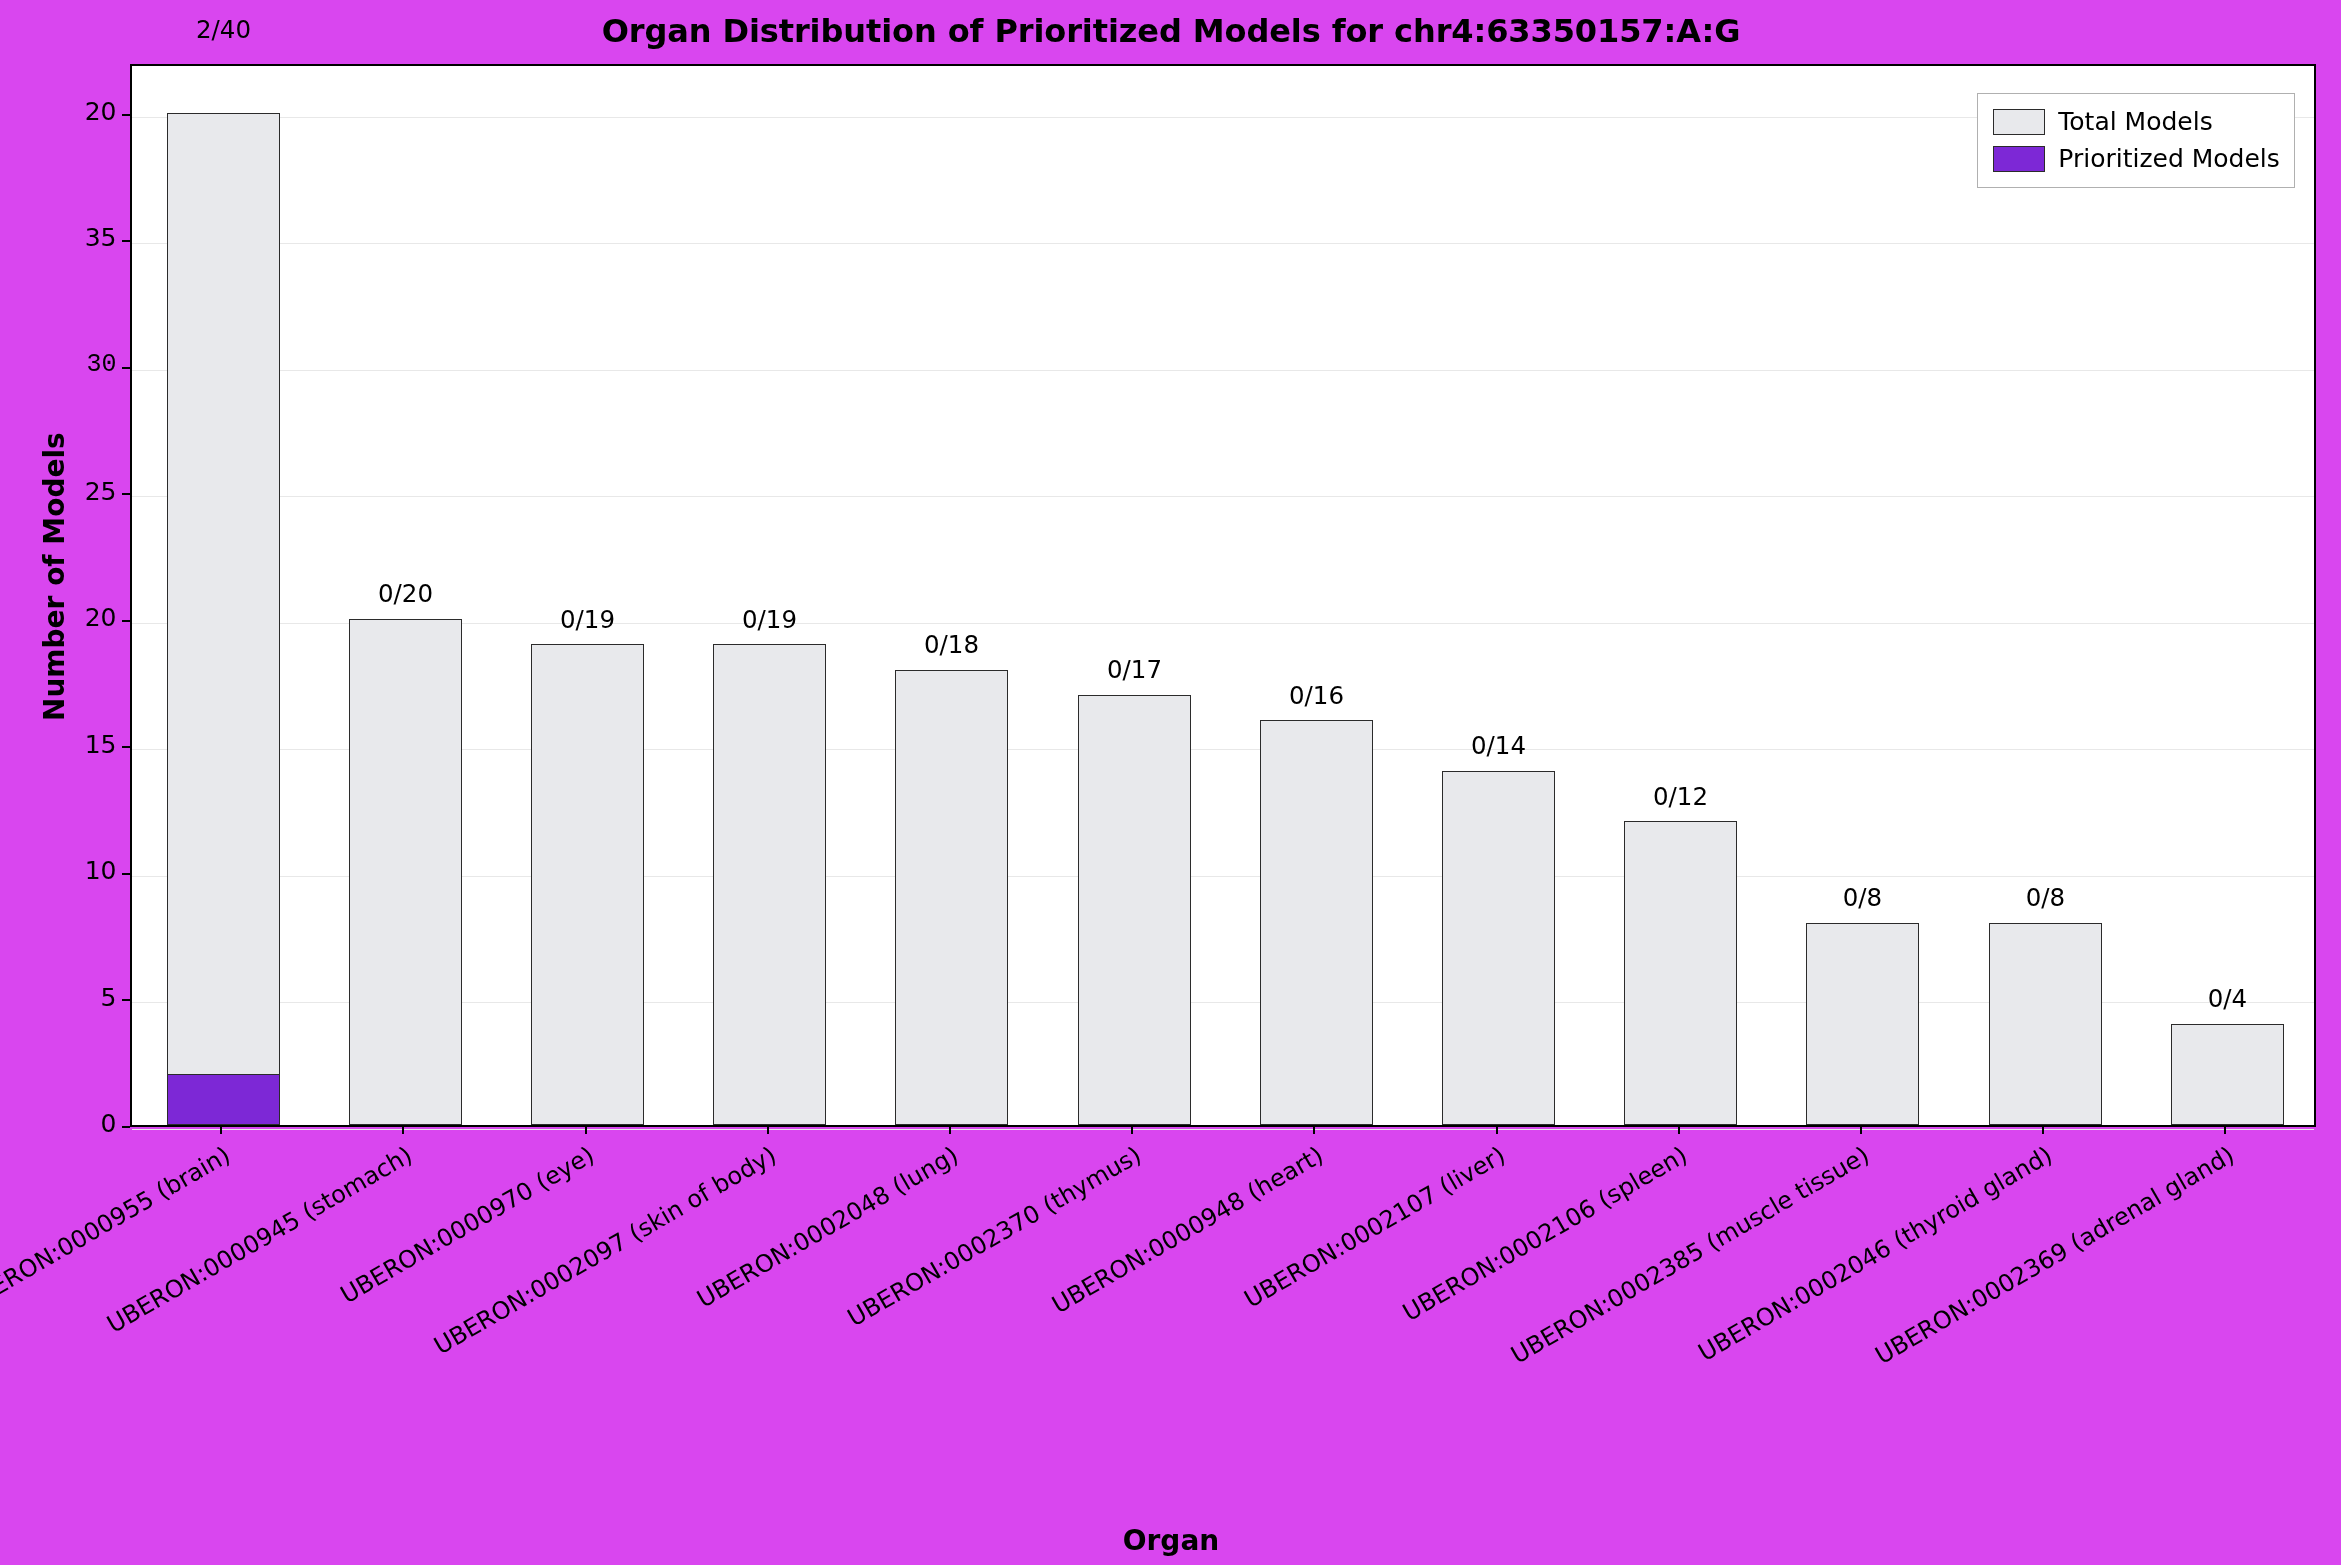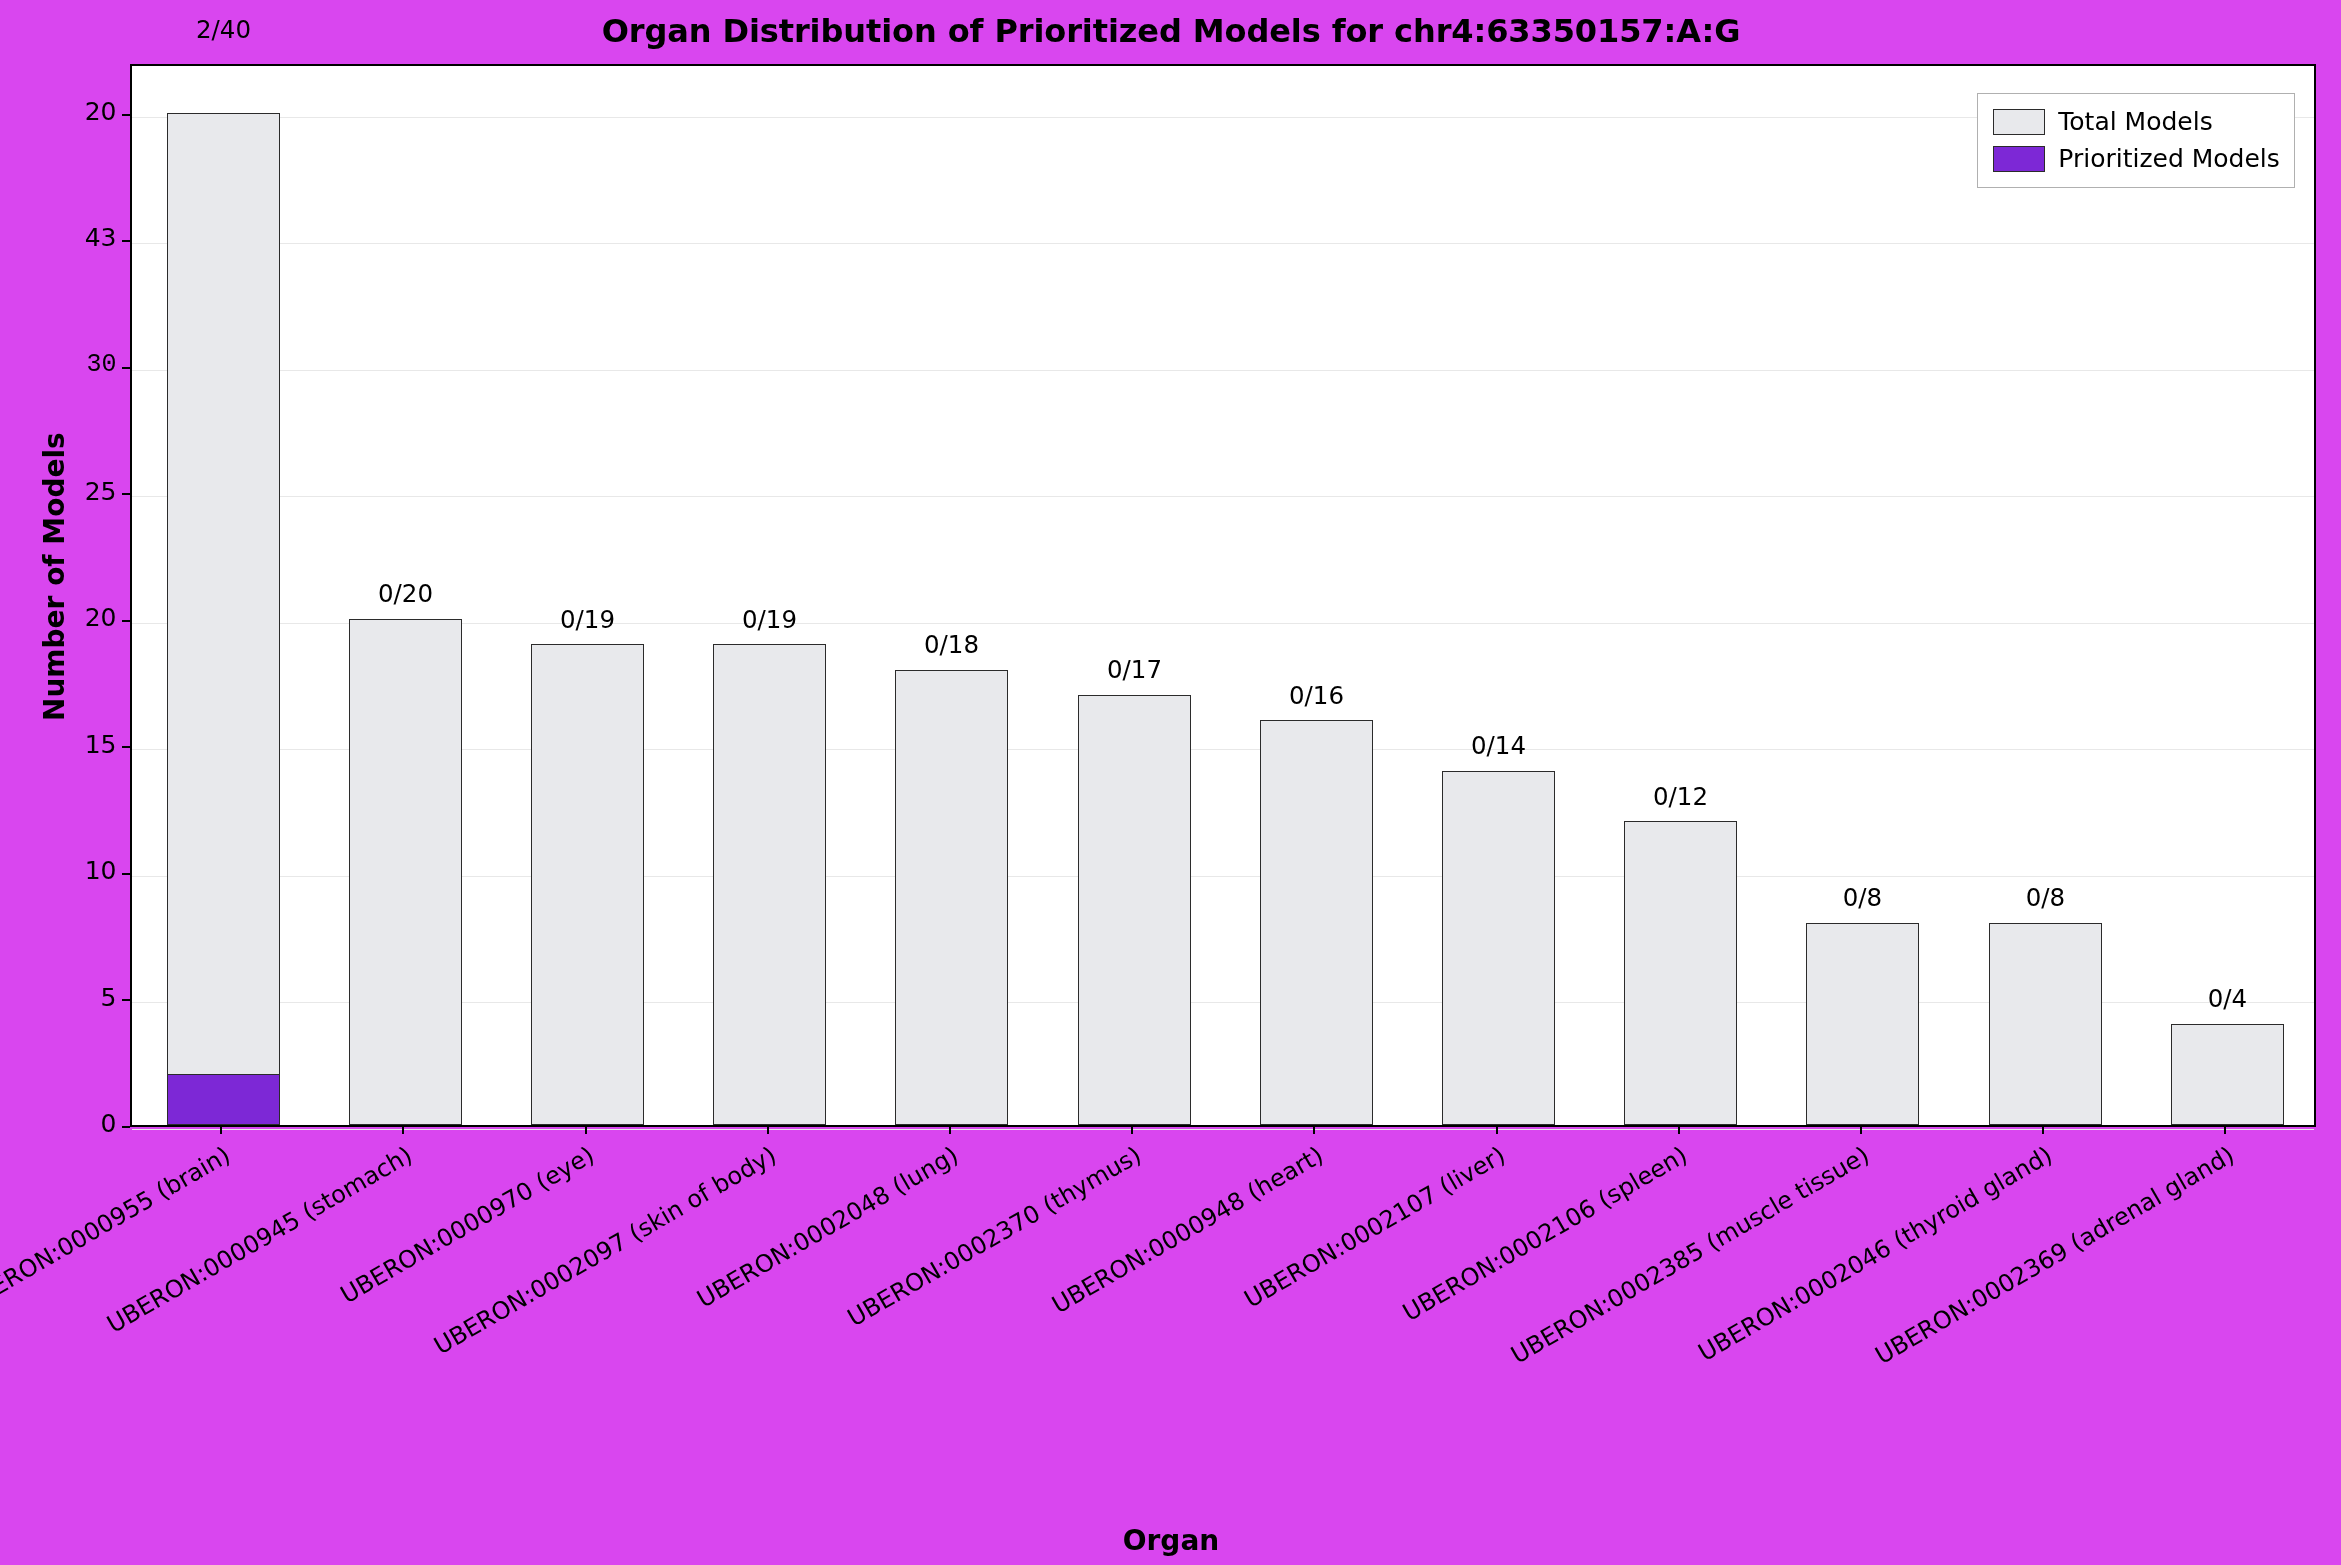--- a/index.html
+++ b/index.html
@@ -183,21 +183,21 @@
       <div class="ytick-label" style="left: 30.5px; right: auto; width: 86px; top: 856px;">10</div>
       <div class="ytick-mark" style="left: 122px; top: 746px;"></div>
       <div class="ytick-label" style="left: 30.5px; right: auto; width: 86px; top: 730px;">15</div>
       <div class="ytick-mark" style="left: 122px; top: 620px;"></div>
       <div class="ytick-label" style="left: 30.5px; right: auto; width: 86px; top: 603px;">20</div>
       <div class="ytick-mark" style="left: 122px; top: 493px;"></div>
       <div class="ytick-label" style="left: 30.5px; right: auto; width: 86px; top: 477px;">25</div>
       <div class="ytick-mark" style="left: 122px; top: 367px;"></div>
       <div class="ytick-label" style="left: 30.5px; right: auto; width: 86px; top: 350px; font-family: Liberation Mono, monospace;">30</div>
       <div class="ytick-mark" style="left: 122px; top: 240px;"></div>
-      <div class="ytick-label" style="left: 30.5px; right: auto; width: 86px; top: 223px;">43</div>
+      <div class="ytick-label" style="left: 30.5px; right: auto; width: 86px; top: 223px;">35</div>
       <div class="ytick-mark" style="left: 122px; top: 114px;"></div>
       <div class="ytick-label" style="left: 30.5px; right: auto; width: 86px; top: 97px;">20</div>
     </div>
 
   <div id="plot-area">
     <div id="gridlines">
         <div class="gridline" style="top: 1063px;"></div>
         <div class="gridline" style="top: 936px;"></div>
         <div class="gridline" style="top: 810px;"></div>
         <div class="gridline" style="top: 683px;"></div>

